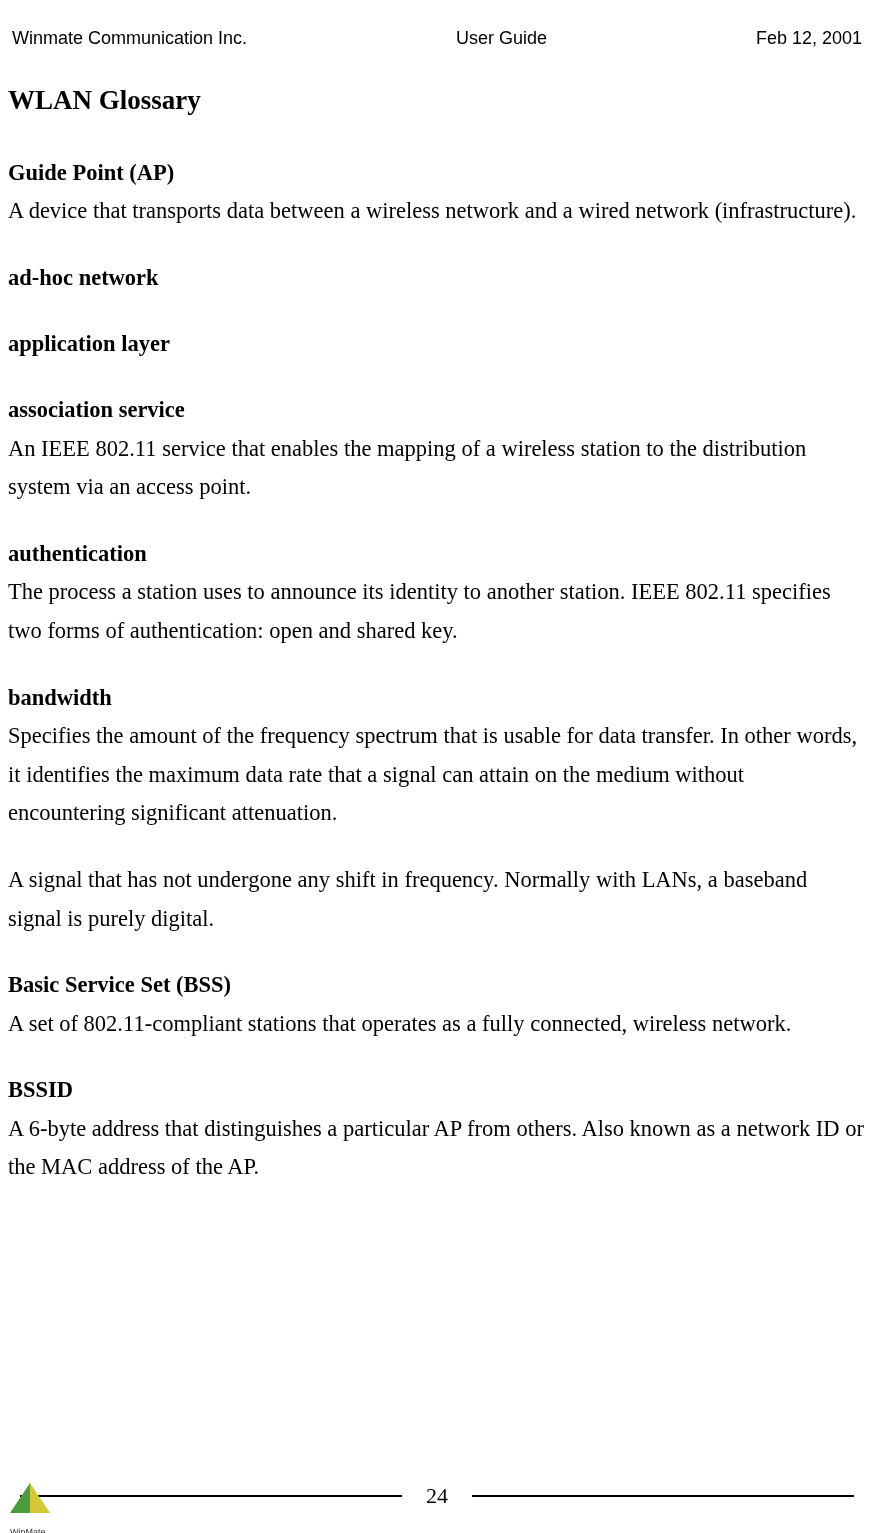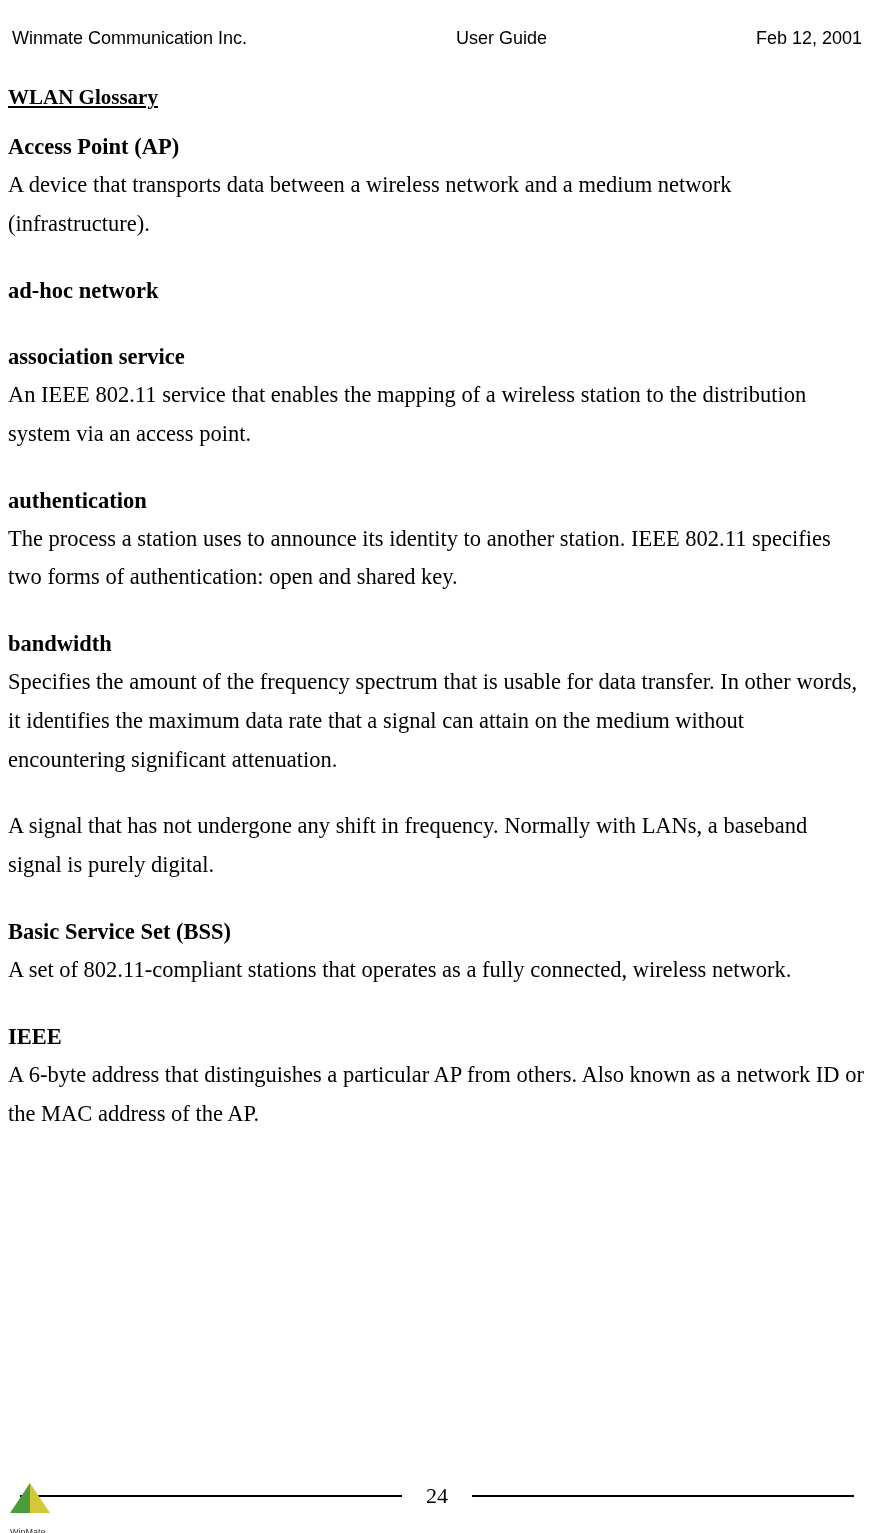--- a/index.html
+++ b/index.html
@@ -19,24 +19,23 @@
     .header-row {
       display: flex;
       justify-content: space-between;
       font-family: Arial, Helvetica, sans-serif;
       font-size: 18px;
       margin-bottom: 36px;
       padding: 0 4px;
       gap: 24px;
     }
     .main-heading {
-      font-size: 21px;
+      font-size: 27px;
       font-weight: bold;
-      margin-bottom: 18px;
-      text-decoration: underline;
+      margin-bottom: 38px;
     }
     .glossary-entry {
       margin-bottom: 28px;
     }
     .term {
       font-size: 22.5px;
       font-weight: bold;
       line-height: 1.7;
     }
     .definition {
@@ -112,29 +111,30 @@
 
 <div class="header-row">
   <span>Winmate Communication Inc.</span>
   <span>User Guide</span>
   <span>Feb 12, 2001</span>
 </div>
 
 <h1 class="main-heading">WLAN Glossary</h1>
 
 <div class="glossary-entry">
-  <div class="term">Access Point (AP)</div>
-  <div class="definition">A device that transports data between a wireless network and a medium network (infrastructure).</div>
+  <div class="term">Guide Point (AP)</div>
+  <div class="definition">A device that transports data between a wireless network and a wired network (infrastructure).</div>
 </div>
 
 <div class="glossary-entry">
   <div class="term">ad-hoc network</div>
 </div>
 
 <div class="glossary-entry">
+  <div class="term">application layer</div>
 </div>
 
 <div class="glossary-entry">
   <div class="term">association service</div>
   <div class="definition">An IEEE 802.11 service that enables the mapping of a wireless station to the distribution system via an access point.</div>
 </div>
 
 <div class="glossary-entry">
   <div class="term">authentication</div>
   <div class="definition">The process a station uses to announce its identity to another station. IEEE 802.11 specifies two forms of authentication: open and shared key.</div>
@@ -148,21 +148,21 @@
 <div class="glossary-entry">
   <div class="definition">A signal that has not undergone any shift in frequency. Normally with LANs, a baseband signal is purely digital.</div>
 </div>
 
 <div class="glossary-entry">
   <div class="term">Basic Service Set (BSS)</div>
   <div class="definition">A set of 802.11-compliant stations that operates as a fully connected, wireless network.</div>
 </div>
 
 <div class="glossary-entry">
-  <div class="term">IEEE</div>
+  <div class="term">BSSID</div>
   <div class="definition">A 6-byte address that distinguishes a particular AP from others. Also known as a network ID or the MAC address of the AP.</div>
 </div>
 
 <div class="footer">
   <div class="footer-line-row">
     <div class="footer-line"></div>
     <span class="page-num">24</span>
     <div class="footer-line"></div>
   </div>
   <div class="footer-logo">

